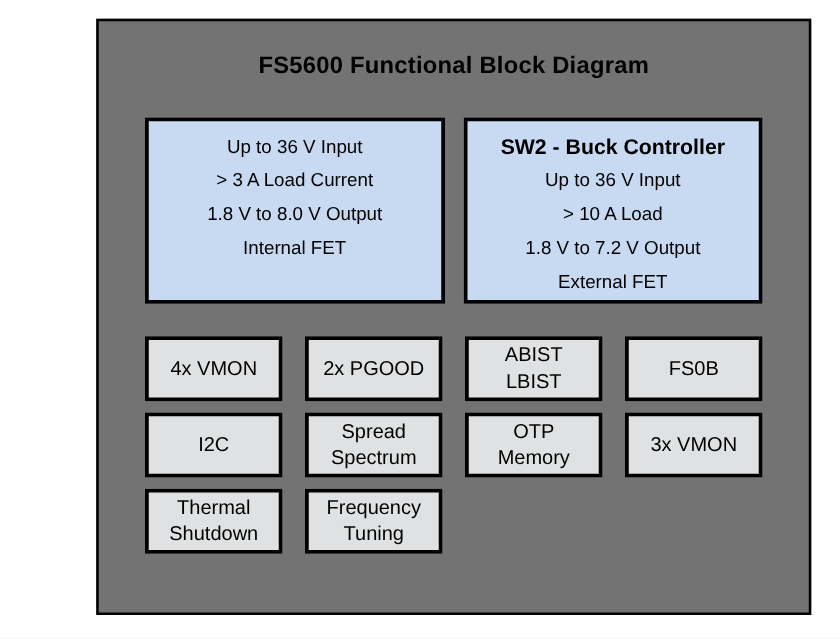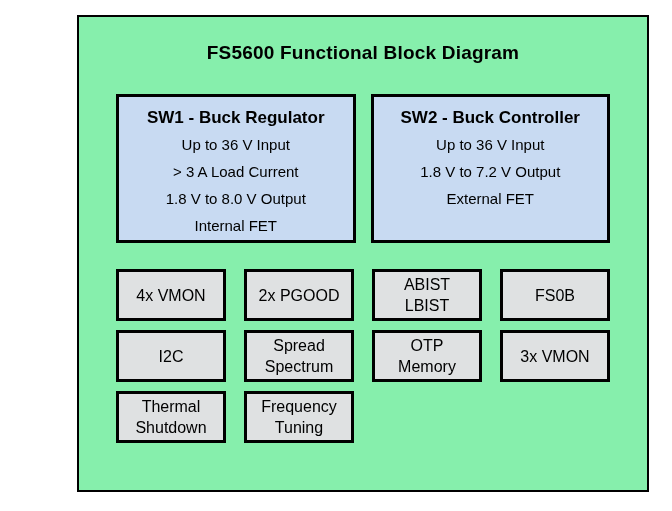--- a/index.html
+++ b/index.html
@@ -15,21 +15,21 @@
     position: relative;
     overflow: hidden;
   }
   .canvas {
     position: absolute;
     left: 77px;
     top: 15px;
     width: 572px;
     height: 477px;
     box-sizing: border-box;
-    background: #86efac;
+    background: #737373;
     border: 2px solid #000000;
   }
   .diagram-title {
     padding-top: 24px;
     text-align: center;
     font-size: 19px;
     line-height: 24px;
     font-weight: bold;
     letter-spacing: 0.2px;
   }
@@ -82,30 +82,30 @@
 </head>
 <body>
 
 <div class="canvas">
 
   <div class="diagram-title">FS5600 Functional Block Diagram</div>
 
   <div class="sw-row">
 
     <div class="sw-block">
-      <div class="sw-heading">SW1 - Buck Regulator</div>
       <div class="sw-line">Up to 36 V Input</div>
       <div class="sw-line">&gt; 3 A Load Current</div>
       <div class="sw-line">1.8 V to 8.0 V Output</div>
       <div class="sw-line">Internal FET</div>
     </div>
 
     <div class="sw-block">
       <div class="sw-heading">SW2 - Buck Controller</div>
       <div class="sw-line">Up to 36 V Input</div>
+      <div class="sw-line">&gt; 10 A Load</div>
       <div class="sw-line">1.8 V to 7.2 V Output</div>
       <div class="sw-line">External FET</div>
     </div>
 
   </div>
 
   <div class="features">
     <div class="cell">4x VMON</div>
     <div class="cell">2x PGOOD</div>
     <div class="cell">ABIST

